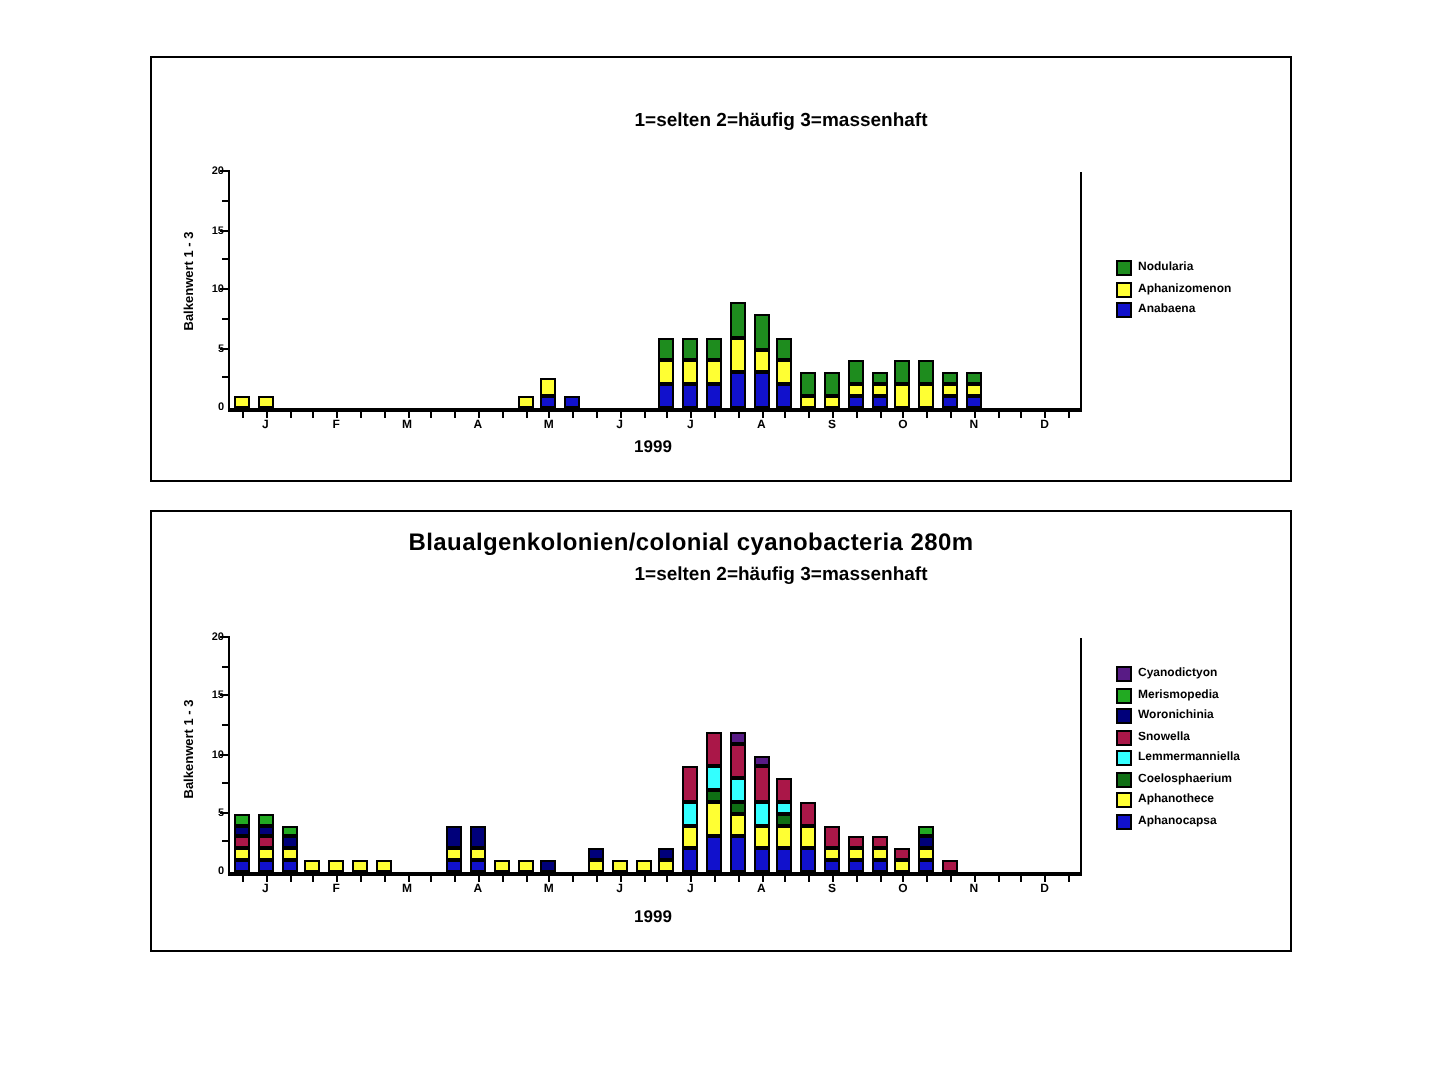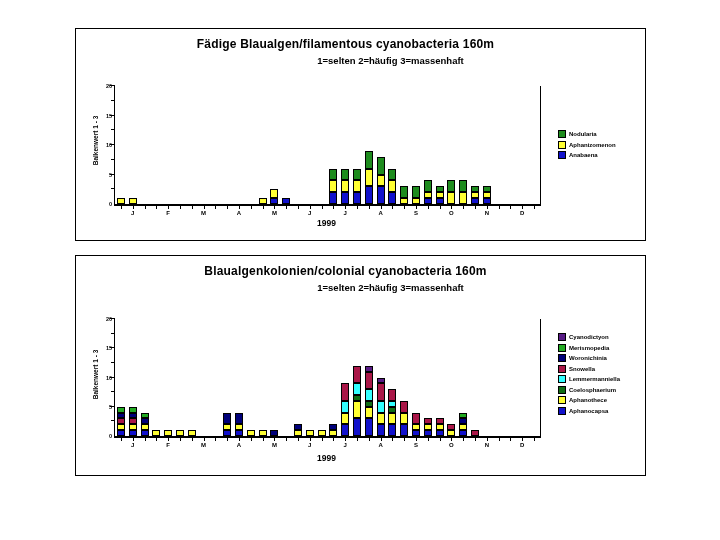--- a/index.html
+++ b/index.html
@@ -39,21 +39,20 @@
   #caption{position:absolute;left:78px;top:481px;width:600px;
            font-family:"Liberation Serif",serif;font-size:13.5px;color:#000;
            line-height:23px;word-spacing:2px;}
 </style>
 </head>
 <body>
 
 <div id="stage">
 
   <div id="chart0" class="chartbox">
-    <div class="ctitle">Fädige Blaualgen/filamentous cyanobacteria 160m</div>
     <div class="csub">1=selten 2=häufig 3=massenhaft</div>
     <div class="ylab">Balkenwert 1 - 3</div>
     <div class="plot">
         <div class="ytickmark" style="width: 4px; left: -4px; bottom: 14.75px;"></div>
         <div class="ytickmark" style="width: 5px; left: -5px; bottom: 29.5px;"></div>
         <div class="ytickmark" style="width: 4px; left: -4px; bottom: 44.25px;"></div>
         <div class="ytickmark" style="width: 5px; left: -5px; bottom: 59px;"></div>
         <div class="ytickmark" style="width: 4px; left: -4px; bottom: 73.75px;"></div>
         <div class="ytickmark" style="width: 5px; left: -5px; bottom: 88.5px;"></div>
         <div class="ytickmark" style="width: 4px; left: -4px; bottom: 103.25px;"></div>
@@ -167,21 +166,21 @@
           <div class="llab">Aphanizomenon</div>
         </div>
         <div class="lrow">
           <div class="sw" style="background: rgb(17, 17, 204);"></div>
           <div class="llab">Anabaena</div>
         </div>
       </div>
   </div>
 
   <div id="chart1" class="chartbox">
-    <div class="ctitle">Blaualgenkolonien/colonial cyanobacteria 160m</div>
+    <div class="ctitle">Blaualgenkolonien/colonial cyanobacteria 280m</div>
     <div class="csub">1=selten 2=häufig 3=massenhaft</div>
     <div class="ylab">Balkenwert 1 - 3</div>
     <div class="plot">
         <div class="ytickmark" style="width: 4px; left: -4px; bottom: 14.625px;"></div>
         <div class="ytickmark" style="width: 5px; left: -5px; bottom: 29.25px;"></div>
         <div class="ytickmark" style="width: 4px; left: -4px; bottom: 43.875px;"></div>
         <div class="ytickmark" style="width: 5px; left: -5px; bottom: 58.5px;"></div>
         <div class="ytickmark" style="width: 4px; left: -4px; bottom: 73.125px;"></div>
         <div class="ytickmark" style="width: 5px; left: -5px; bottom: 87.75px;"></div>
         <div class="ytickmark" style="width: 4px; left: -4px; bottom: 102.375px;"></div>

